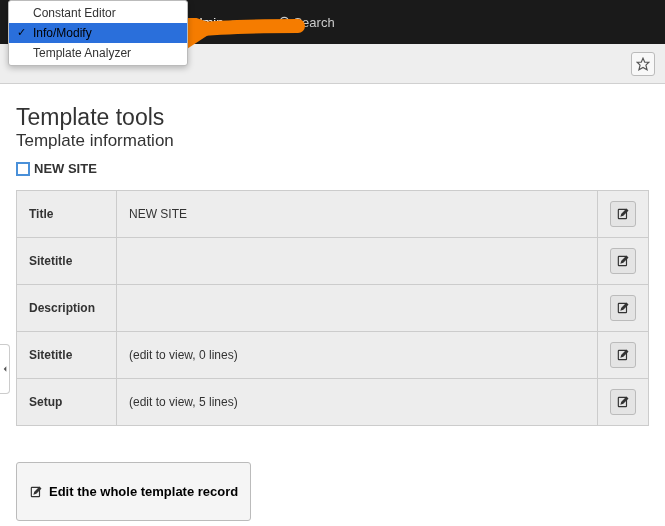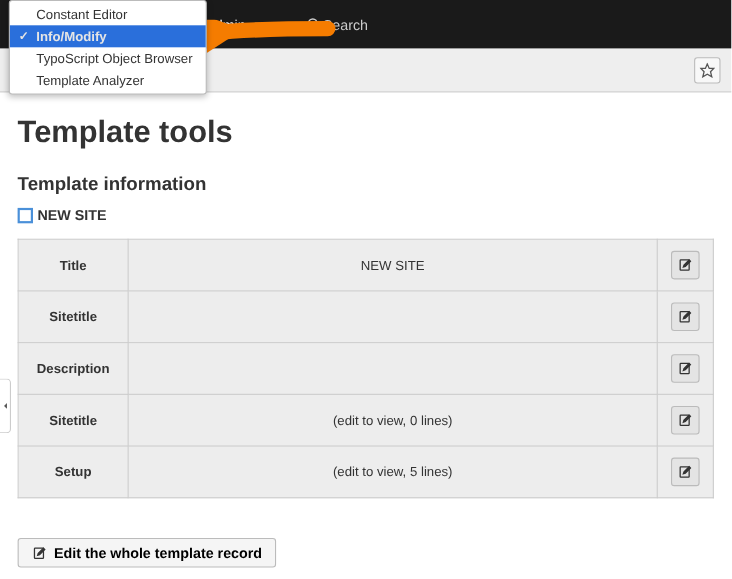--- a/index.html
+++ b/index.html
@@ -4,40 +4,40 @@
   <style>
     * { margin: 0; padding: 0; box-sizing: border-box; }
     body { font-family: -apple-system, BlinkMacSystemFont, "Segoe UI", Helvetica, Arial, sans-serif; font-size: 13px; color: #333; background: #fff; width: 665px; height: 526px; overflow: hidden; position: relative; }
     .topbar { height: 44px; background: #1a1a1a; display: flex; align-items: center; padding: 0 8px; gap: 14px; position: relative; }
     .topbar-icon { width: 22px; height: 22px; display: flex; align-items: center; justify-content: center; color: #ccc; }
     .topbar-user { display: flex; align-items: center; gap: 6px; color: #fff; font-size: 13px; margin-left: 8px; }
     .avatar { width: 22px; height: 22px; border-radius: 50%; background: #5a5a5a; display: flex; align-items: center; justify-content: center; }
     .topbar-search { display: flex; align-items: center; gap: 0; color: #ccc; font-size: 13px; margin-left: 24px; }
     .dropdown { position: absolute; top: 0; left: 8px; width: 180px; background: #fff; border: 1px solid #bbb; border-radius: 3px; box-shadow: 0 2px 6px rgba(0,0,0,0.25); z-index: 10; padding: 2px 0; }
     .dropdown-item { padding: 3px 0 3px 24px; font-size: 12px; color: #333; cursor: pointer; white-space: nowrap; position: relative; }
-    .dropdown-item.selected { background: #2a6fdb; color: #e5e5e5; font-weight: bold; }
+    .dropdown-item.selected { background: #2a6fdb; color: #000000; }
     .dropdown-item.selected::before { content: "✓"; position: absolute; left: 8px; font-size: 11px; }
     .arrow { position: absolute; top: 18px; left: 188px; z-index: 9; }
     .header-band { height: 40px; background: #eee; border-bottom: 1px solid #d0d0d0; display: flex; justify-content: flex-end; align-items: center; padding-right: 10px; }
     .star-btn { width: 24px; height: 24px; border: 1px solid #bbb; background: #f8f8f8; border-radius: 3px; display: flex; align-items: center; justify-content: center; cursor: pointer; }
     .main { padding: 20px 16px 0 16px; }
-    h1 { font-size: 28px; font-weight: 700; margin-bottom: 22px; }
-    h2 { font-size: 17px; font-weight: 700; margin-bottom: 10px; }
+    h1 { font-size: 23px; font-weight: 400; }
+    h2 { font-size: 17px; font-weight: 400; margin-bottom: 10px; }
     .site-row { display: flex; align-items: center; gap: 4px; margin-bottom: 14px; }
     .page-icon { width: 14px; height: 14px; background: #4a90d9; display: inline-block; position: relative; }
     .page-icon::after { content: ""; position: absolute; inset: 2px; background: #fff; }
     .site-name { font-weight: 700; font-size: 13px; text-transform: uppercase; }
-    table { width: 100%; border-collapse: collapse; text-align: center; }
+    table { width: 100%; border-collapse: collapse; }
     table td { border: 1px solid #ccc; padding: 10px 12px; background: #f1f1f1; vertical-align: middle; }
     table td.label { width: 100px; font-weight: 700; font-size: 12px; background: #ededed; }
     table td.value { font-size: 12px; color: #333; background: #ededed; }
     table td.action { width: 40px; text-align: center; background: #ededed; }
     .edit-icon-btn { width: 26px; height: 26px; border: 1px solid #bbb; background: #e4e4e4; border-radius: 3px; display: inline-flex; align-items: center; justify-content: center; cursor: pointer; }
     .whole-edit { margin-top: 36px; }
-    .btn { display: inline-flex; align-items: center; gap: 6px; padding: 5px 12px; border: 1px solid #bbb; background: #f5f5f5; border-radius: 3px; font-size: 13px; font-weight: 700; cursor: pointer; }
+    .btn { display: inline-flex; align-items: center; gap: 6px; padding: 21px 12px; border: 1px solid #bbb; background: #f5f5f5; border-radius: 3px; font-size: 13px; font-weight: 700; cursor: pointer; }
     .side-tab { position: absolute; left: 0; top: 344px; width: 10px; height: 50px; border: 1px solid #ccc; border-left: none; background: #fff; border-radius: 0 4px 4px 0; display: flex; align-items: center; justify-content: center; }
     svg { display: block; }
     .muted { color: #555; }
   </style>
 </head>
 <body>
 
 <div class="topbar">
   <span class="topbar-icon">
     <svg width="18" height="18" viewBox="0 0 24 24" fill="none" stroke="#ccc" stroke-width="2">
@@ -80,21 +80,20 @@
         <circle cx="11" cy="11" r="6"></circle>
         <line x1="20" y1="20" x2="15.5" y2="15.5"></line>
       </svg>
     <span>Search</span>
   </div>
 </div>
 
 <div class="dropdown">
   <div class="dropdown-item"><span>Constant Editor</span></div>
   <div class="dropdown-item selected"><span>Info/Modify</span></div>
-  <div class="dropdown-item"><span>TypoScript Object Browser</span></div>
   <div class="dropdown-item"><span>Template Analyzer</span></div>
 </div>
 
 <svg class="arrow" width="120" height="40">
   <defs>
       <marker id="ah" markerWidth="10" markerHeight="10" refX="2" refY="5" orient="auto">
         <polygon points="10,0 0,5 10,10" fill="#f57c00"></polygon>
       </marker>
     </defs>
   <path d="M110,8 Q40,8 5,12" stroke="#f57c00" stroke-width="14" fill="none" marker-end="url(#ah)" stroke-linecap="round"></path>

